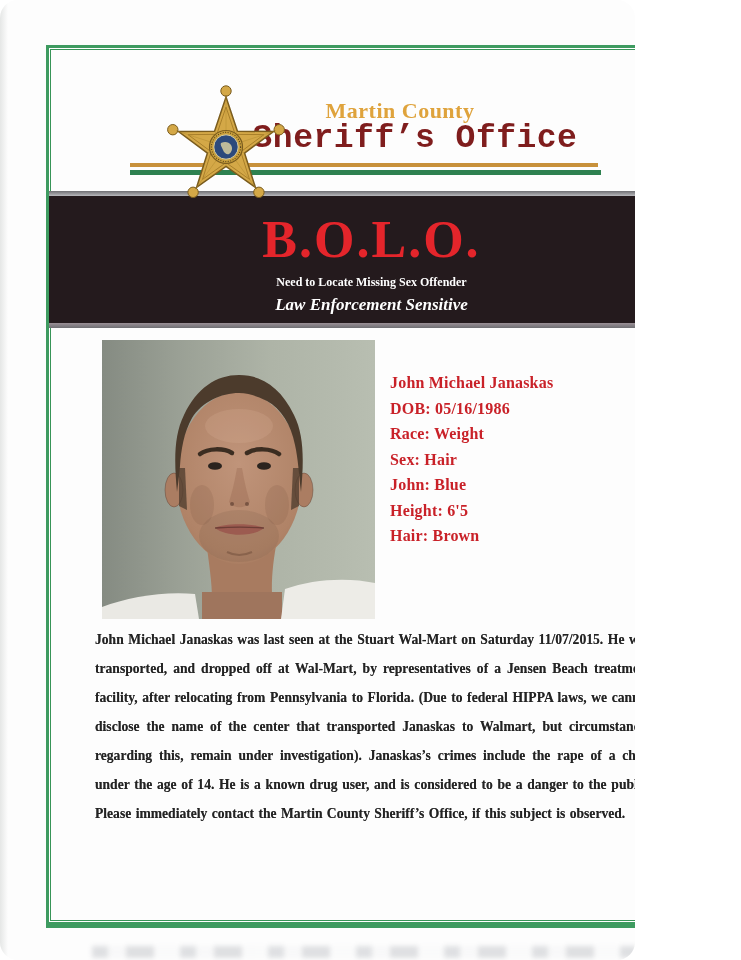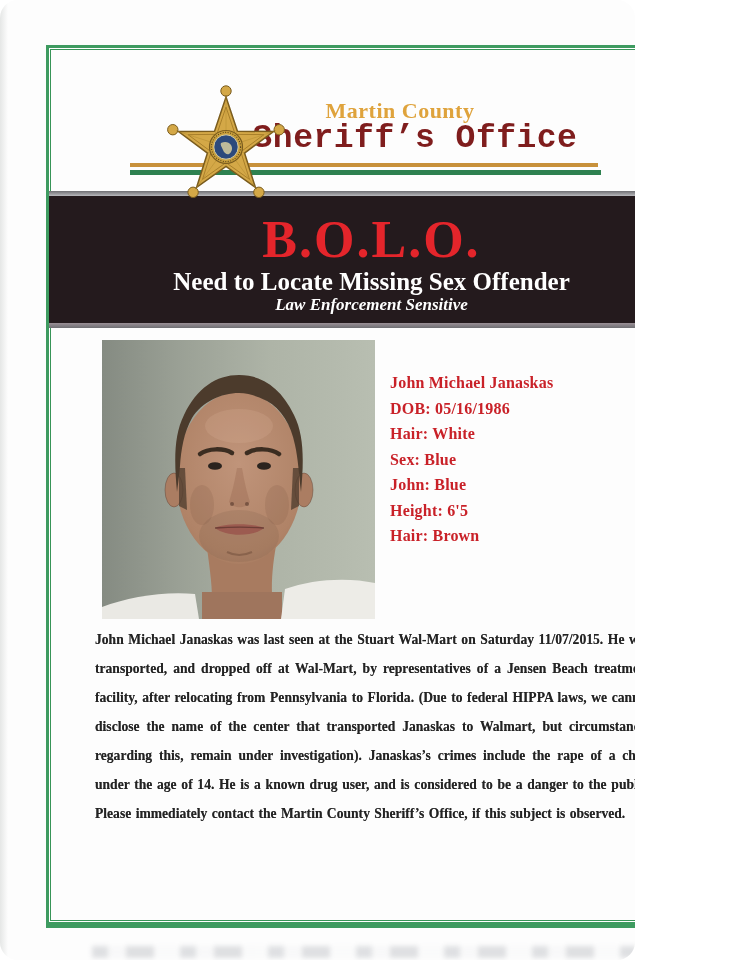--- a/index.html
+++ b/index.html
@@ -43,21 +43,21 @@
 
   
   .banner{
     position:absolute;left:49px;top:196px;width:645px;height:127px;
     background:#241a1d;color:#ffffff;text-align:center;z-index:2;
   }
   .bolo-title{
     margin-top:16px;font-size:52px;line-height:56px;font-weight:bold;
     letter-spacing:2px;color:#e4252b;
   }
-  .bolo-subtitle{font-size:25px;font-weight:bold;line-height:22px;margin-top:3px;}
+  .bolo-subtitle{font-size:12px;font-weight:bold;line-height:22px;margin-top:3px;}
   .bolo-classification{font-size:17px;font-weight:bold;font-style:italic;line-height:20px;margin-top:2px;}
 
   
   .mugshot{position:absolute;left:102px;top:340px;width:273px;height:279px;filter:blur(.5px) saturate(.92);}
 
   
   .subject{
     position:absolute;left:390px;top:370px;width:290px;
     color:#c92128;font-weight:bold;font-size:16px;line-height:25.5px;
     letter-spacing:.2px;
@@ -172,22 +172,22 @@
 
       <ellipse cx="100" cy="165" rx="12" ry="20" fill="rgba(115,72,52,.15)"></ellipse>
       <ellipse cx="175" cy="165" rx="12" ry="20" fill="rgba(115,72,52,.15)"></ellipse>
       <ellipse cx="137" cy="86" rx="34" ry="17" fill="rgba(235,195,165,.16)"></ellipse>
     </g>
   </svg>
 
   <div class="subject">
     <div>John Michael Janaskas</div>
     <div>DOB: 05/16/1986</div>
-    <div>Hair: White</div>
-    <div>Sex: Blue</div>
+    <div>Race: Weight</div>
+    <div>Sex: Hair</div>
     <div>John: Blue</div>
     <div>Height: 6'5</div>
     <div>Hair: Brown</div>
   </div>
 
   <div class="body-text">John Michael Janaskas was last seen at the Stuart Wal-Mart on Saturday 11/07/2015.  He was transported, and dropped off at Wal-Mart, by representatives of a Jensen Beach treatment facility, after relocating from Pennsylvania to Florida.  (Due to federal HIPPA laws, we cannot disclose the name of the center that transported Janaskas to Walmart, but circumstances regarding this, remain under investigation).  Janaskas’s crimes include the rape of a child under the age of 14.  He is a known drug user, and is considered to be a danger to the public.  Please immediately contact the Martin County Sheriff’s Office, if this subject is observed.</div>
 
   <div class="bottom-artifact"></div>
 </div>
 

